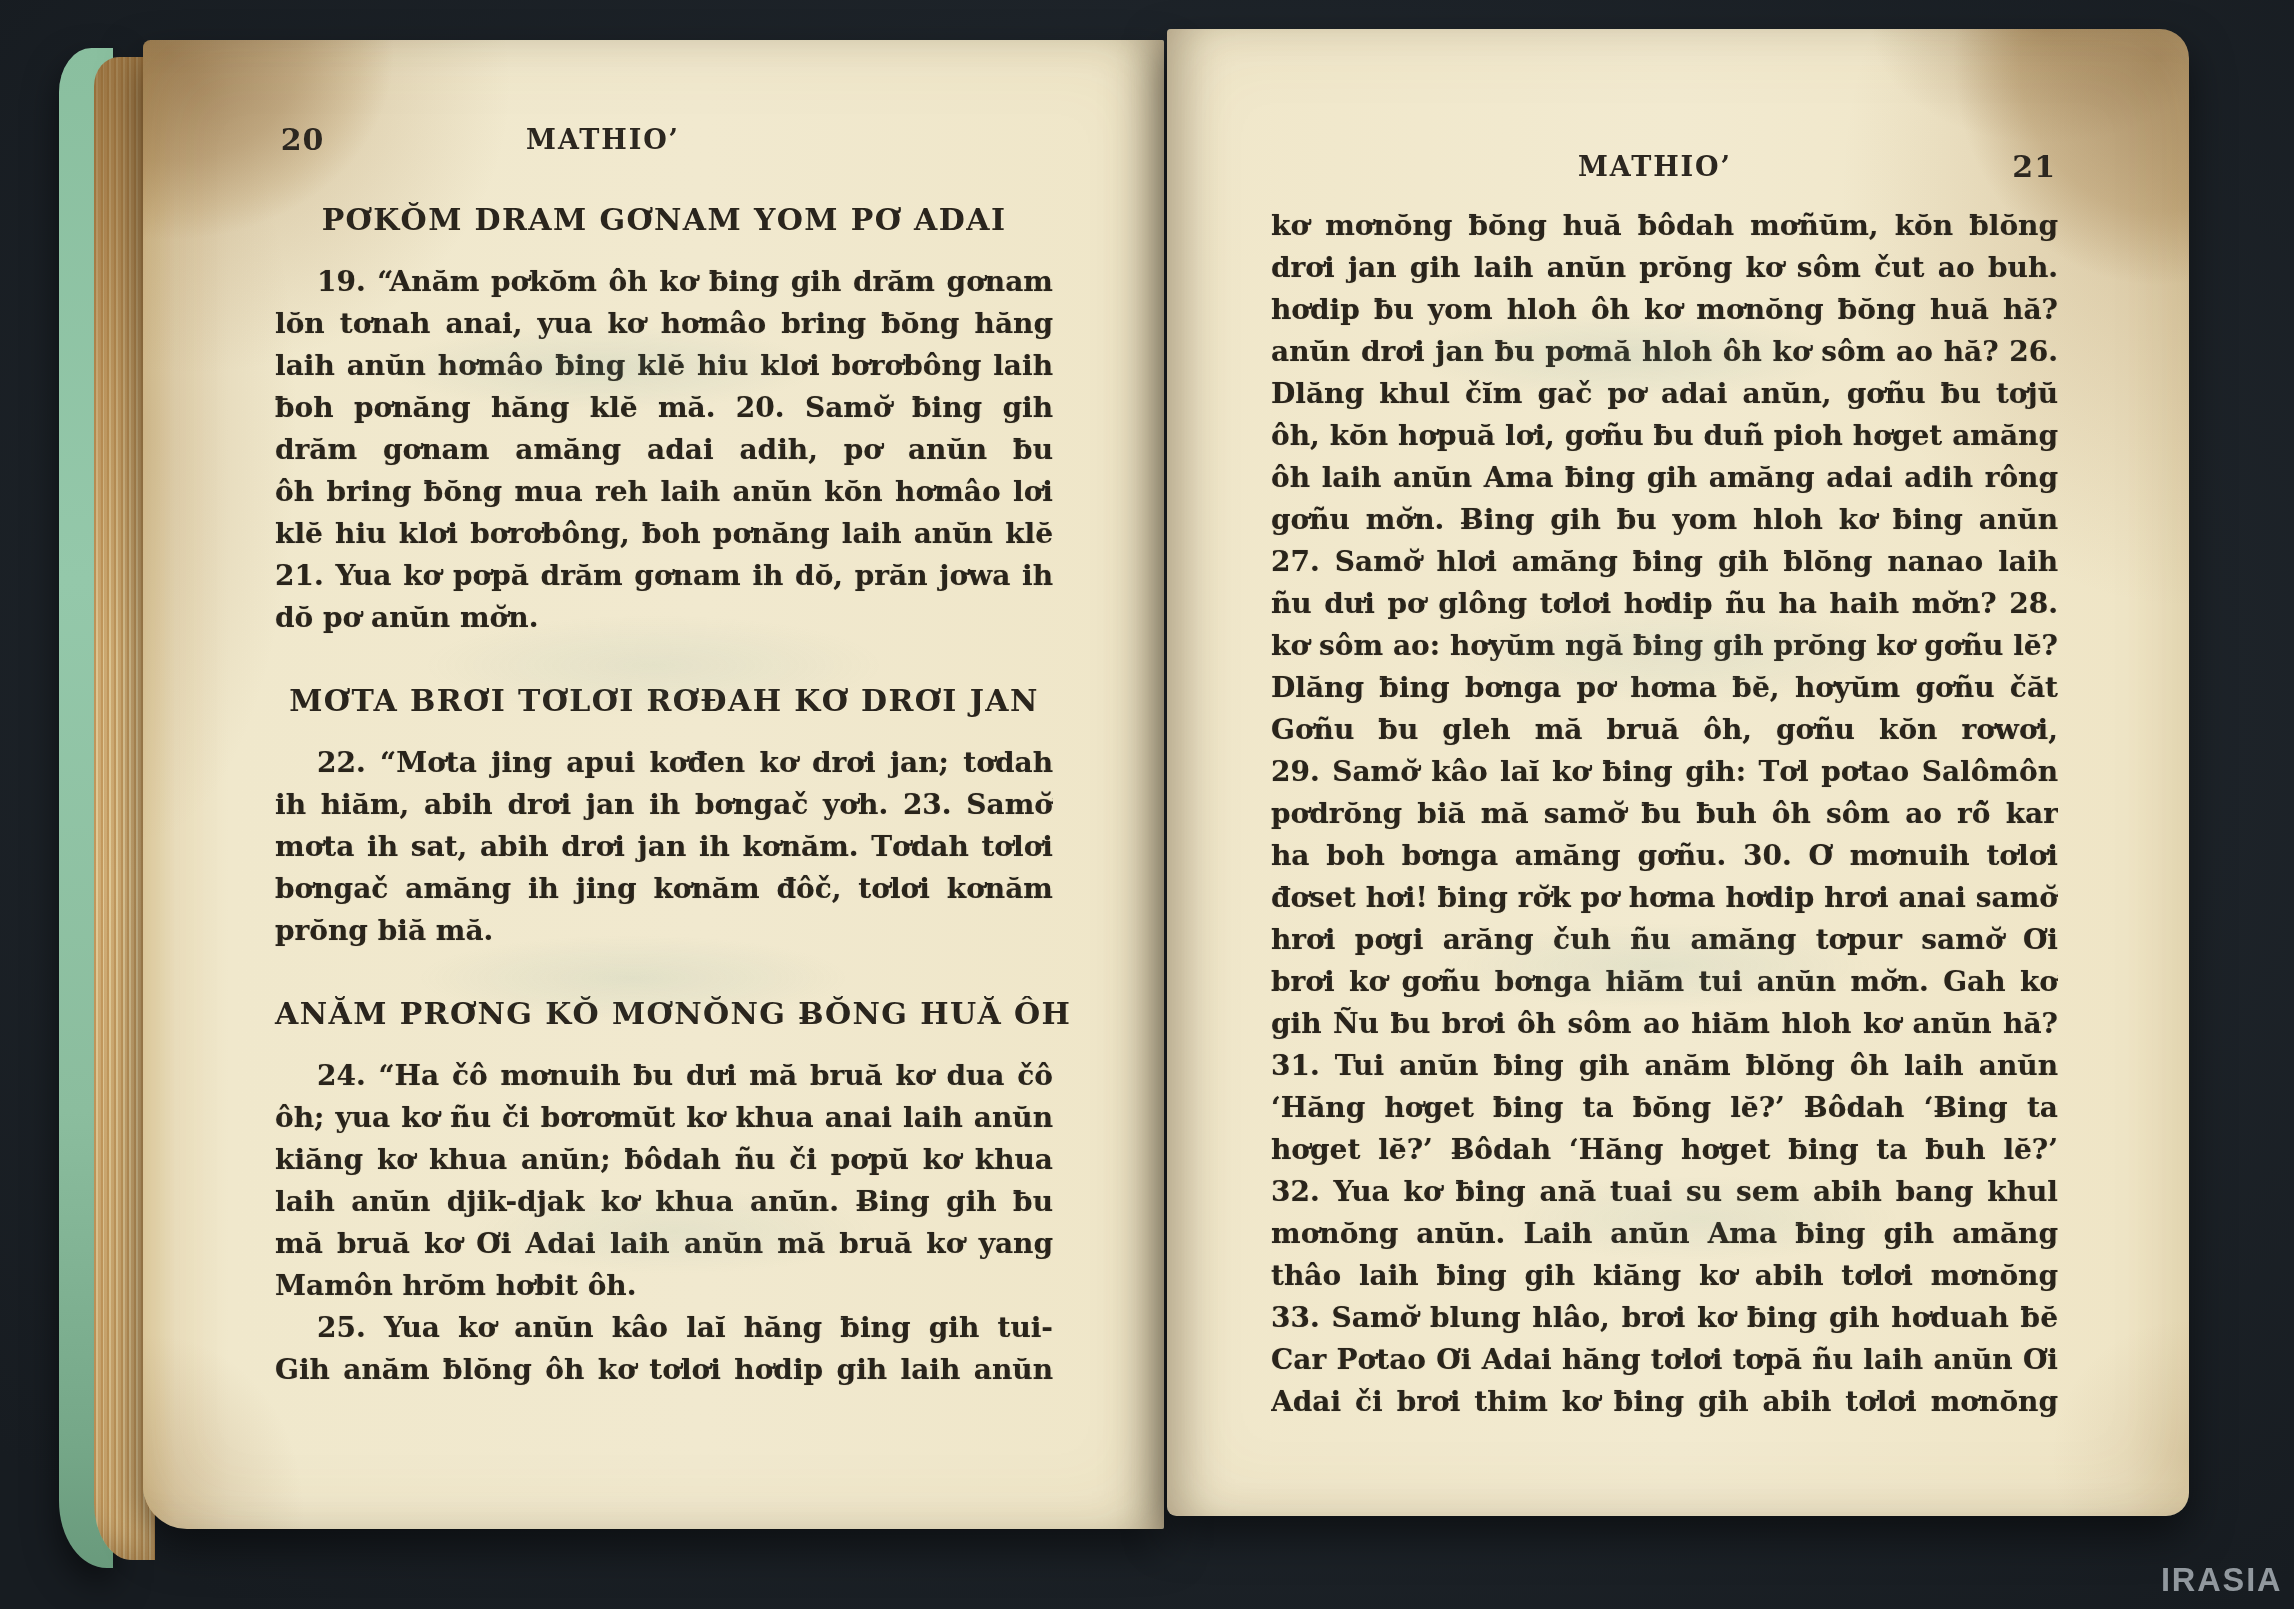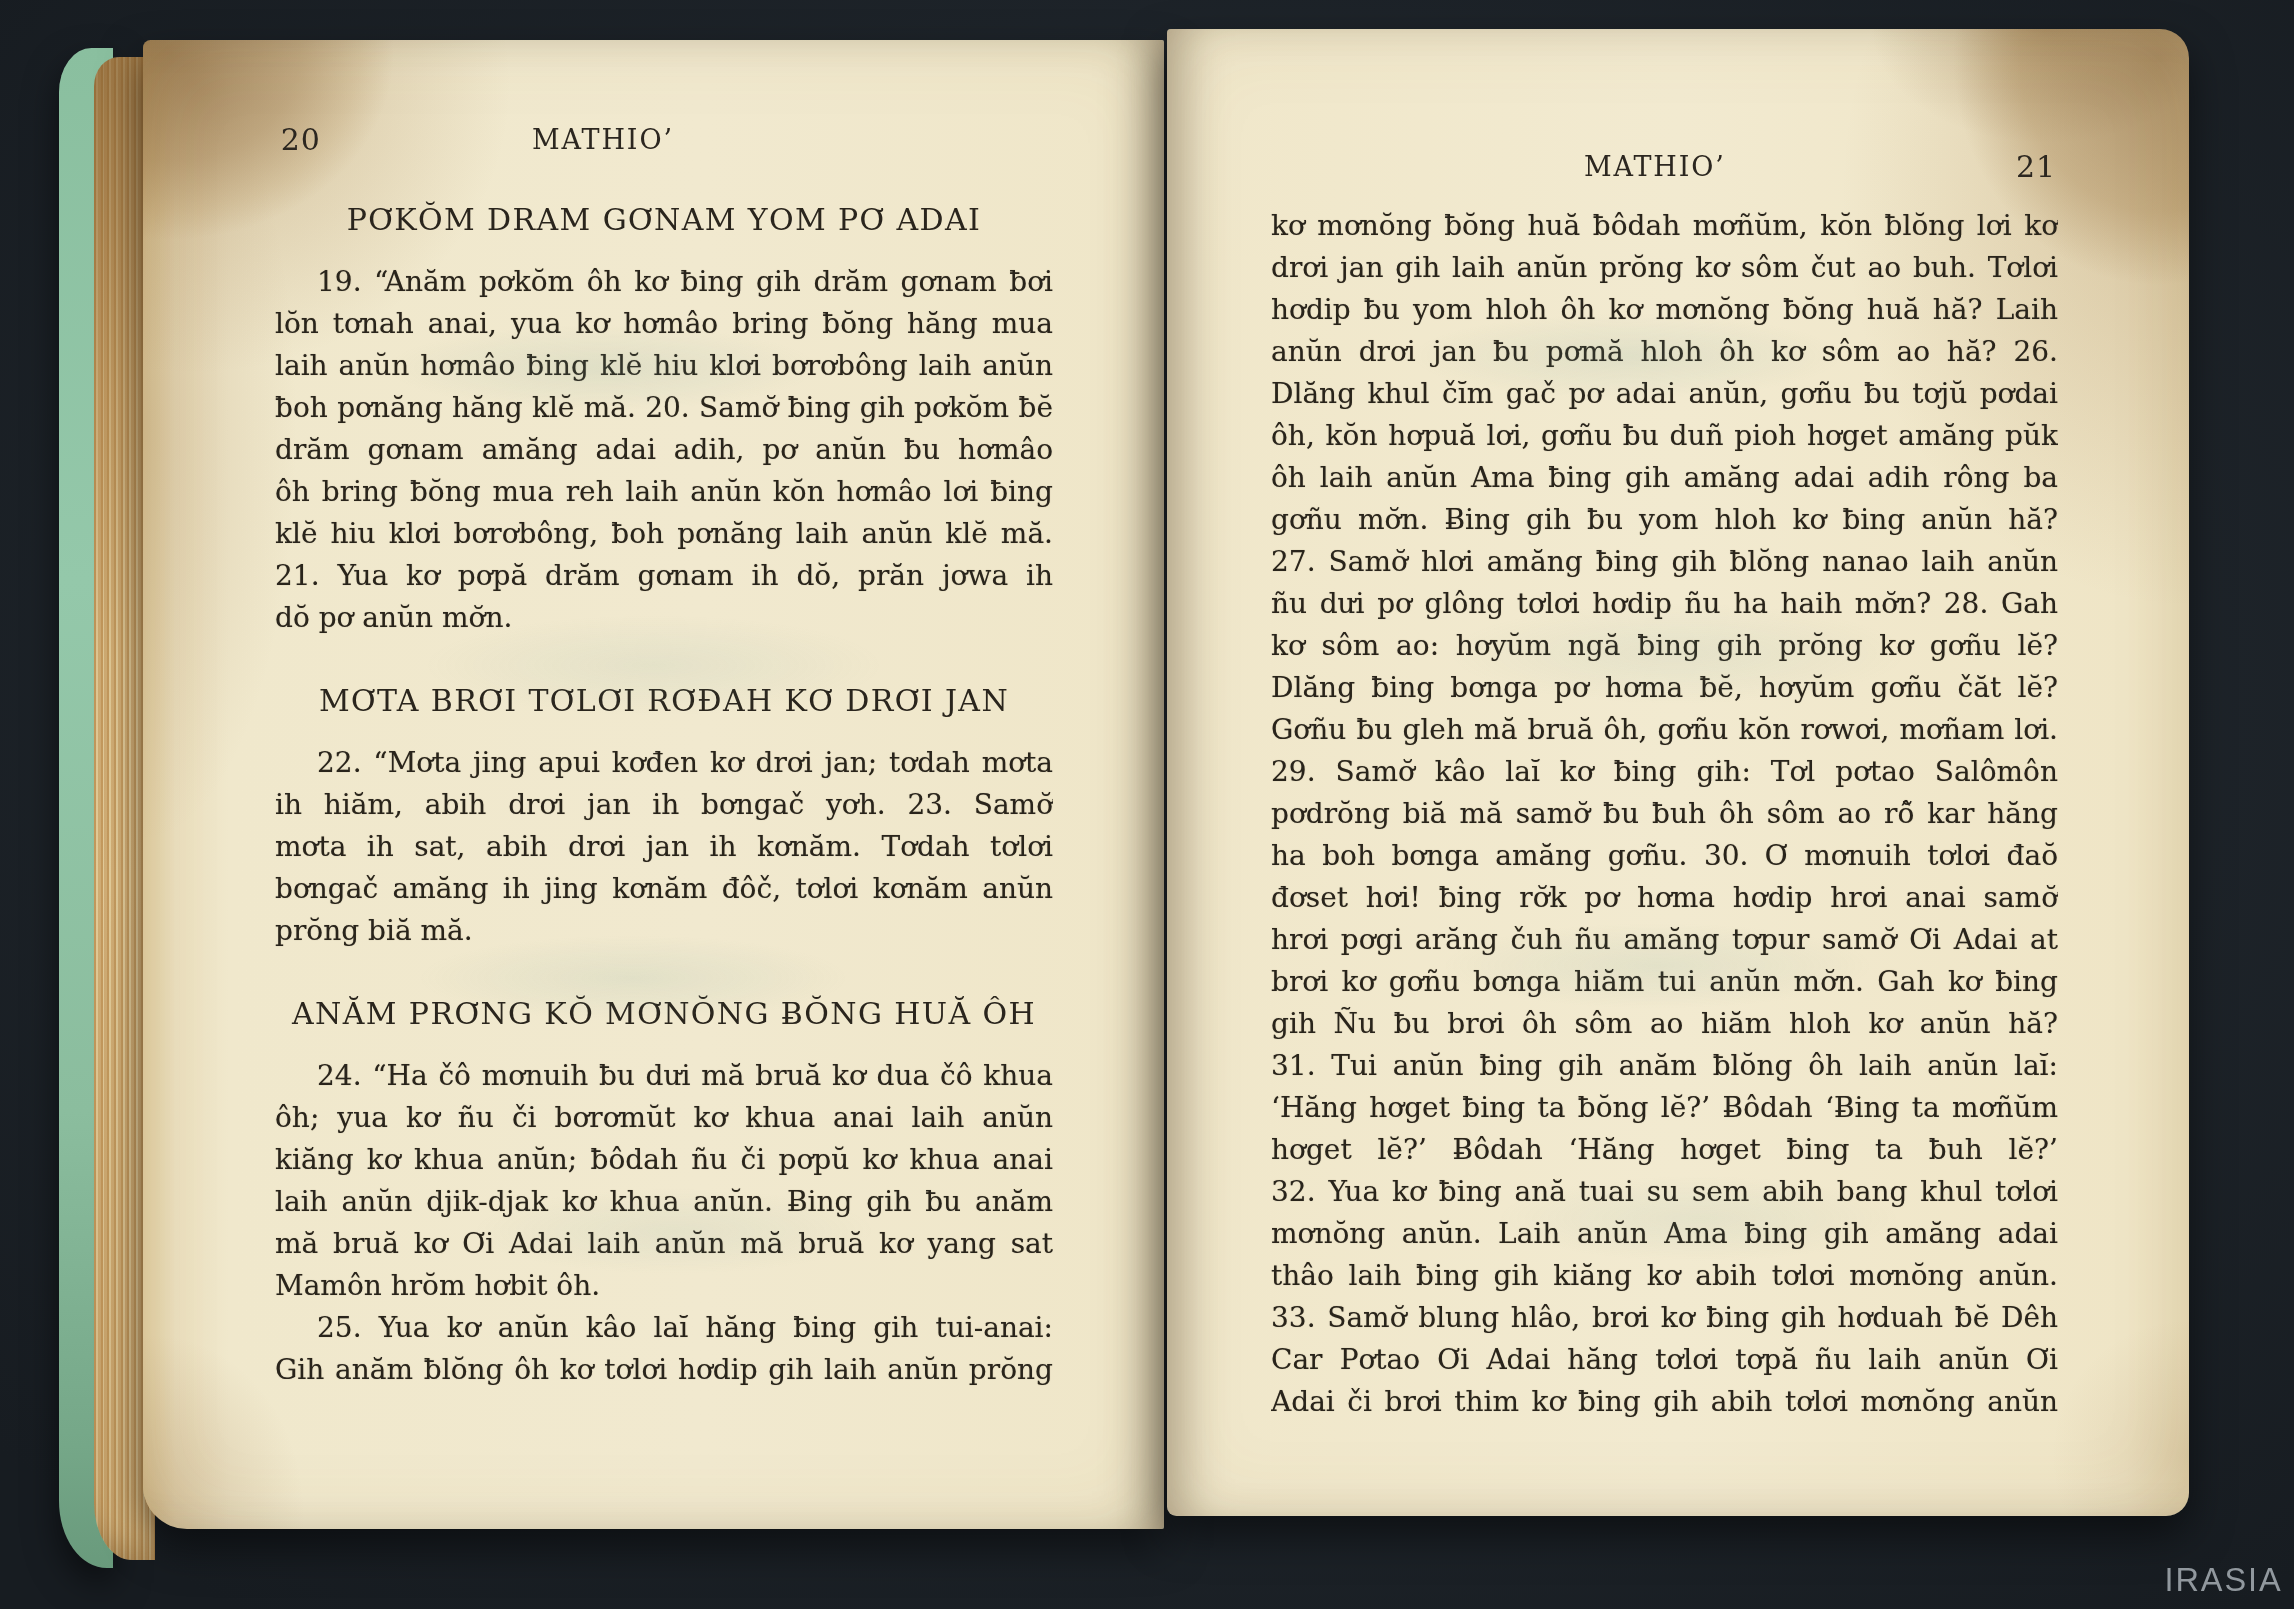--- a/index.html
+++ b/index.html
@@ -1,19 +1,20 @@
 <!DOCTYPE html>
 <html><head>
 <meta charset="utf-8">
 <style>
   html,body{margin:0;padding:0;background:#14191e;}
   .scene{
     position:relative;width:2294px;height:1610px;overflow:hidden;
     background:radial-gradient(1625px 1147px at 54% 44%, #272e35 0%, #1e242a 55%, #171c21 100%);
     font-family:"DejaVu Serif","Liberation Serif",serif;
+    font-weight:bold;
   }
   
   .cover{
     position:absolute;left:59px;top:48px;width:54px;height:1520px;
     background:linear-gradient(180deg,#8abf9f 0%,#94c8aa 35%,#8bbd9e 70%,#75a788 92%,#699a7c 100%);
     border-radius:32.5px 0 0 48px / 44px 0 0 67px;
     box-shadow:0 15.3px 34px rgba(0,0,0,.55);
   }
   .page-edges{
     position:absolute;left:94px;top:57px;width:61px;height:1503px;

